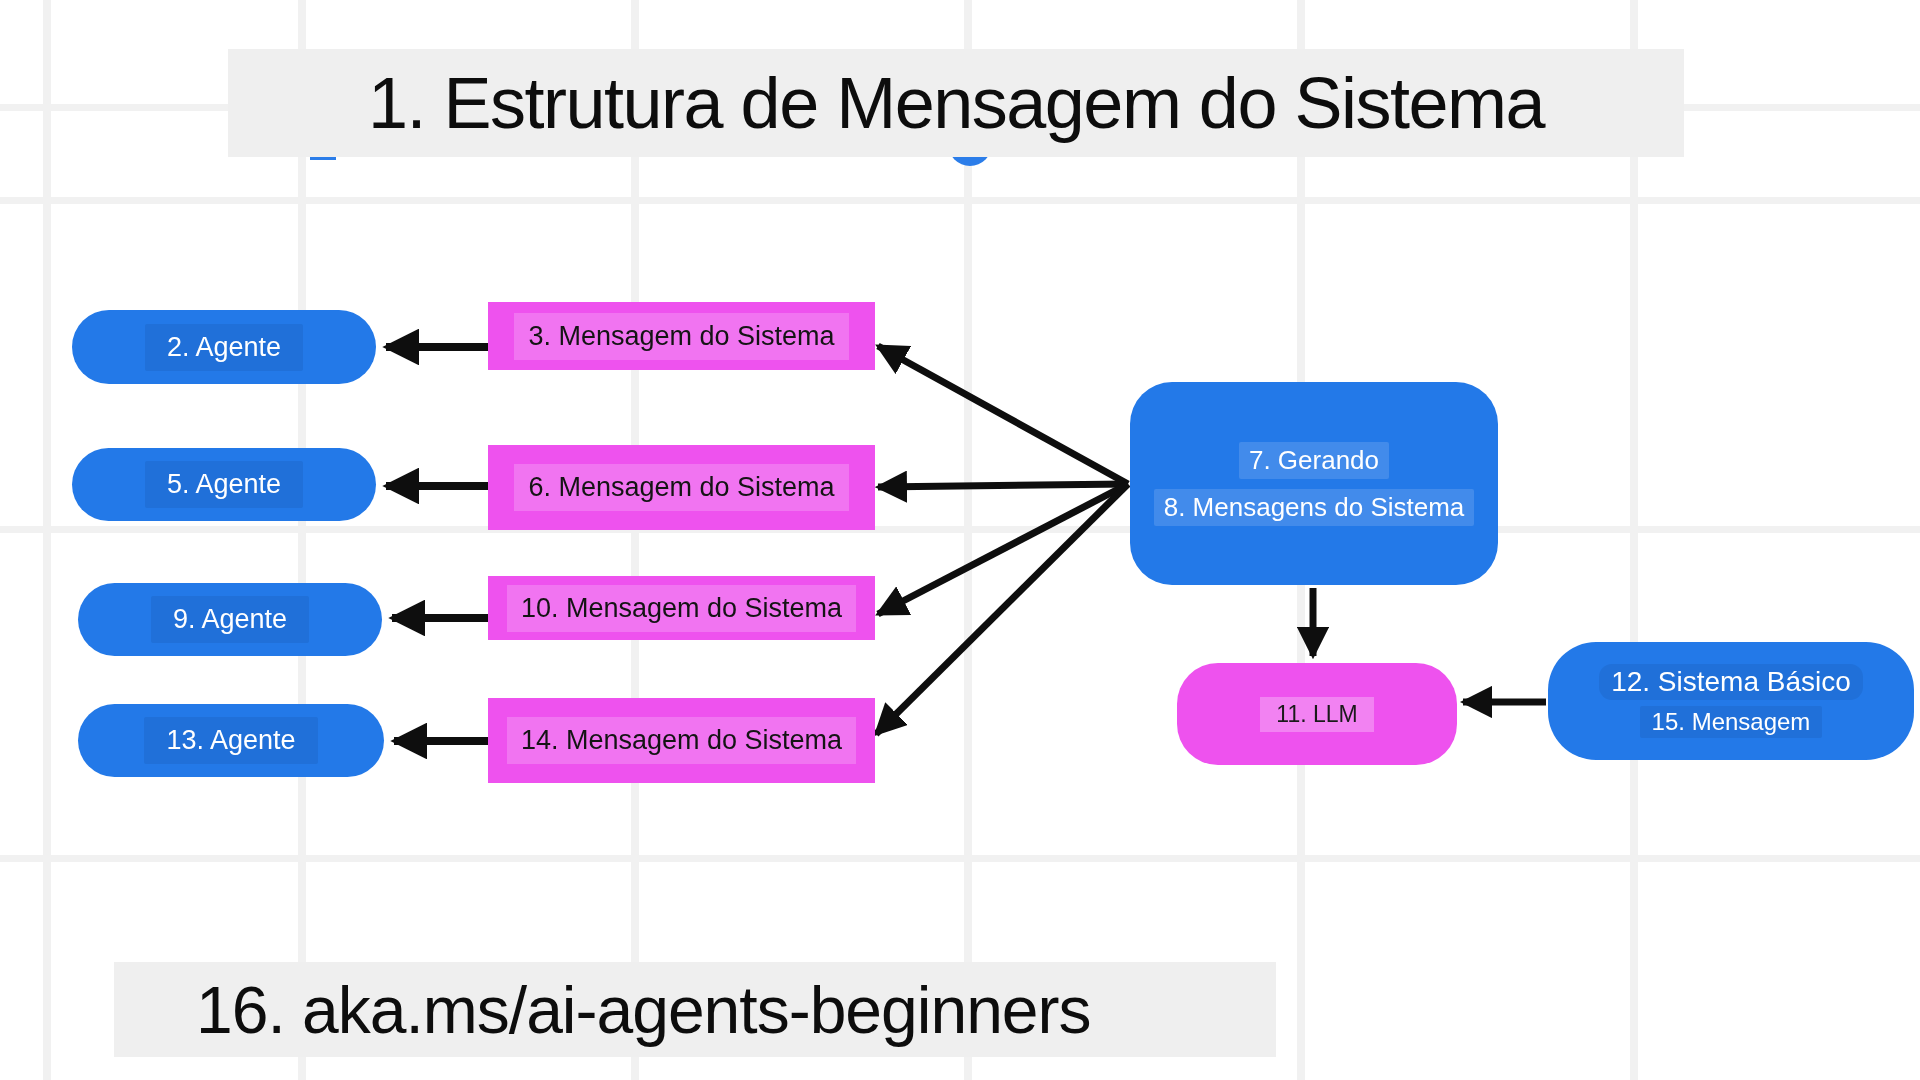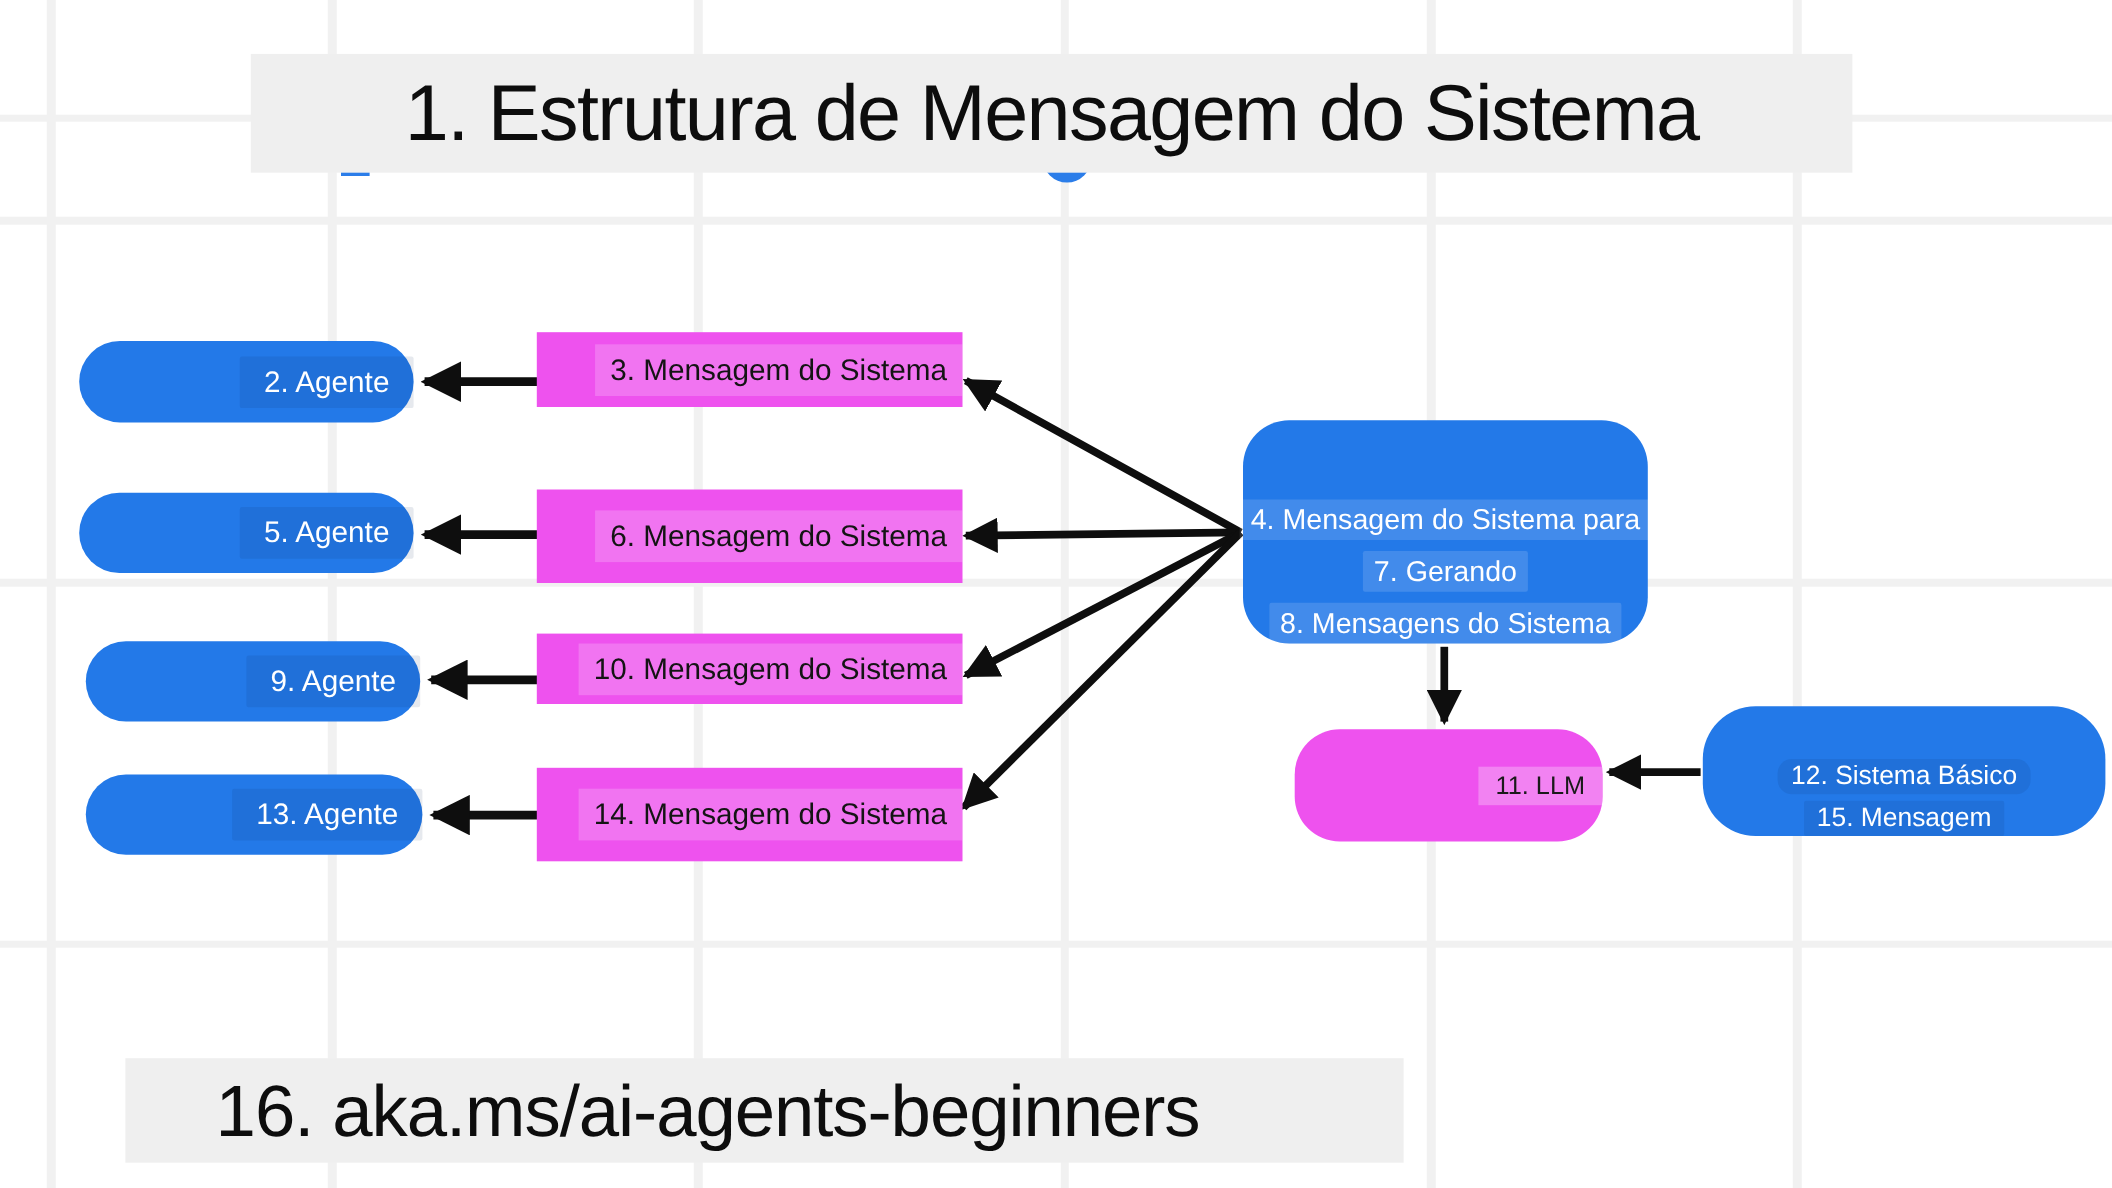--- a/index.html
+++ b/index.html
@@ -18,34 +18,34 @@
   .artifact{position:absolute;z-index:2;background:#2b7de9;}
   .circle{width:44px;height:44px;border-radius:50%;}
   .banner{
     position:absolute;z-index:3;background:#efefef;color:#0d0d0d;
     display:flex;align-items:center;
   }
   .title-banner{left:228px;top:49px;width:1456px;height:108px;justify-content:center;
     font-size:72px;letter-spacing:-1.5px;}
   .footer-banner{left:67px;top:962px;width:1162px;height:95px;padding-left:82px;
     font-size:66px;letter-spacing:-1px;box-sizing:border-box;margin-left:47px;}
-  .node{position:absolute;z-index:3;display:flex;align-items:center;justify-content:flex-end;}
+  .node{position:absolute;z-index:3;display:flex;align-items:center;justify-content:center;}
   .pill{background:#2379e8;border-radius:999px;}
   .pill .band{background:rgba(10,40,90,0.10);color:#ffffff;font-size:27px;padding:8px 22px;border-radius:2px;white-space:nowrap;}
   .msg{background:#ee52ee;}
   .msg .band{background:rgba(255,255,255,0.20);color:#141414;font-size:27px;padding:8px 14px;white-space:nowrap;}
   .hub{left:1130px;top:382px;width:368px;height:203px;border-radius:42px;background:#2379e8;
     flex-direction:column;gap:10px;}
   .hub .band{background:rgba(255,255,255,0.14);color:#ffffff;font-size:26px;padding:3px 10px;border-radius:2px;white-space:nowrap;}
   .llm{left:1177px;top:663px;width:280px;height:102px;border-radius:41px;background:#ee52ee;}
   .llm .band{background:rgba(255,255,255,0.28);color:#1a1a1a;font-size:23px;padding:4px 16px;white-space:nowrap;}
   .basic{left:1548px;top:642px;width:366px;height:118px;border-radius:48px;background:#2379e8;
     flex-direction:column;gap:6px;}
   .basic .band{background:rgba(10,40,90,0.10);color:#ffffff;padding:2px 12px;border-radius:2px;white-space:nowrap;}
-  .basic .band.l1{font-size:24px;border-radius:13px;}
+  .basic .band.l1{font-size:28px;border-radius:13px;}
   .basic .band.l2{font-size:24px;}
   
   .p1{left:72px;top:310px;width:304px;height:74px;}
   .p2{left:72px;top:448px;width:304px;height:73px;}
   .p3{left:78px;top:583px;width:304px;height:73px;}
   .p4{left:78px;top:704px;width:306px;height:73px;}
   .m1{left:488px;top:302px;width:387px;height:68px;}
   .m2{left:488px;top:445px;width:387px;height:85px;}
   .m3{left:488px;top:576px;width:387px;height:64px;}
   .m4{left:488px;top:698px;width:387px;height:85px;}
@@ -100,21 +100,20 @@
     <span class="band">6. Mensagem do Sistema</span>
   </div>
   <div class="node msg m3">
     <span class="band">10. Mensagem do Sistema</span>
   </div>
   <div class="node msg m4">
     <span class="band">14. Mensagem do Sistema</span>
   </div>
 
   <div class="node hub">
-    <span class="band">4. Mensagem do Sistema para</span>
     <span class="band">7. Gerando</span>
     <span class="band">8. Mensagens do Sistema</span>
   </div>
 
   <div class="node llm">
     <span class="band">11. LLM</span>
   </div>
 
   <div class="node basic">
     <span class="band l1">12. Sistema Básico</span>

